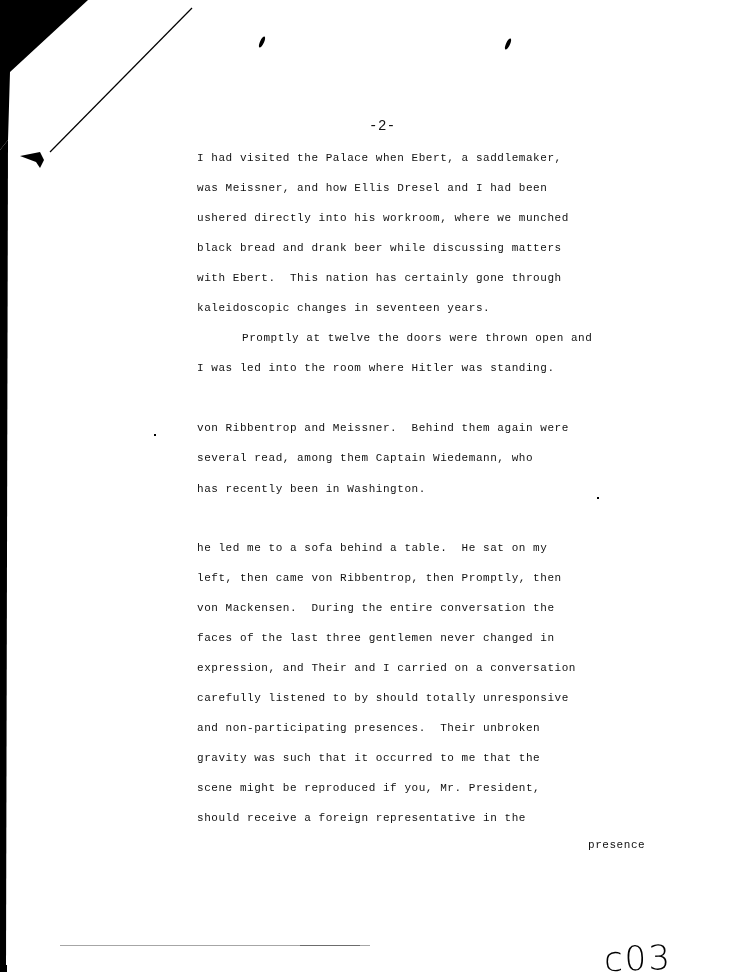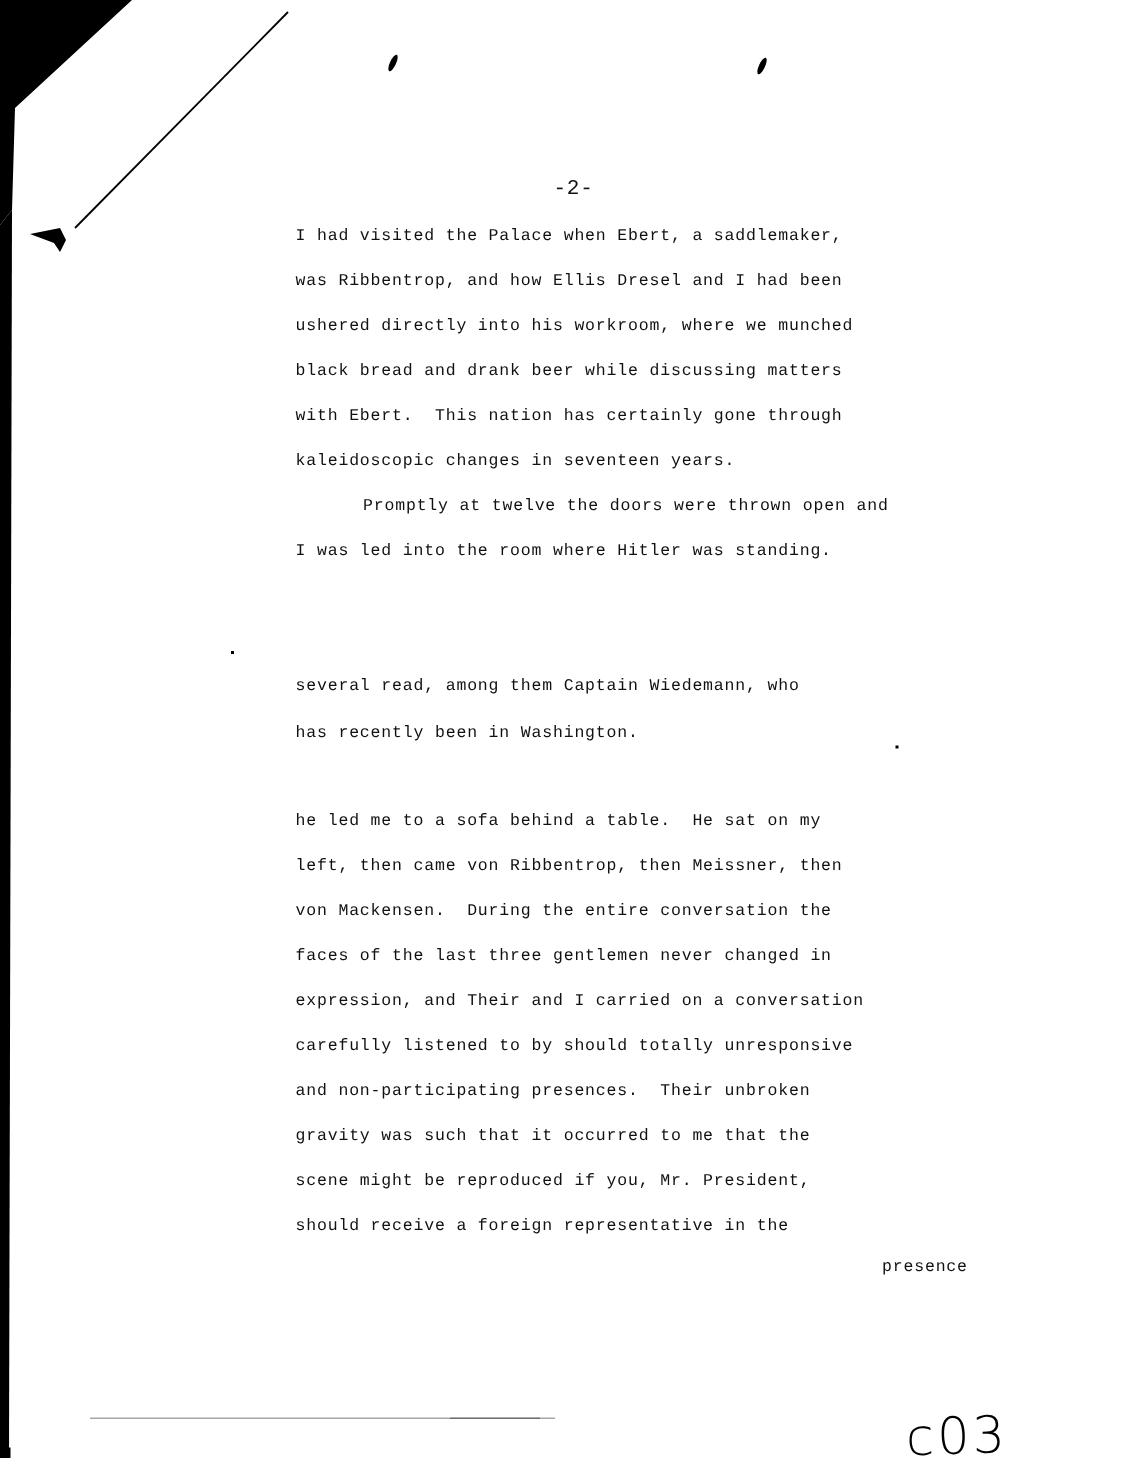--- a/index.html
+++ b/index.html
@@ -26,33 +26,34 @@
     <line x1="50" y1="152" x2="192" y2="8" stroke="#000" stroke-width="1.2"></line>
     <path d="M20,156 L40,152 L44,160 L40,168 L36,162 Z" fill="#000"></path>
     <ellipse cx="262" cy="42" rx="2" ry="6" fill="#000" transform="rotate(25 262 42)"></ellipse>
     <ellipse cx="508" cy="44" rx="2" ry="6" fill="#000" transform="rotate(25 508 44)"></ellipse>
     <rect x="0" y="965" width="7" height="7" fill="#000"></rect>
   </svg>
 
   <div class="page-number">-2-</div>
 
   <div class="line" style="top:149px">I had visited the Palace when Ebert, a saddlemaker,</div>
-  <div class="line" style="top:179px">was Ribbentrop, and how Ellis Dresel and I had been</div>
+  <div class="line" style="top:179px">was Meissner, and how Ellis Dresel and I had been</div>
   <div class="line" style="top:209px">ushered directly into his workroom, where we munched</div>
   <div class="line" style="top:239px">black bread and drank beer while discussing matters</div>
   <div class="line" style="top:269px">with Ebert.  This nation has certainly gone through</div>
   <div class="line" style="top:299px">kaleidoscopic changes in seventeen years.</div>
 
   <div class="line indent" style="top:329px">Promptly at twelve the doors were thrown open and</div>
   <div class="line" style="top:359px">I was led into the room where Hitler was standing.</div>
+  <div class="line" style="top:419px">von Ribbentrop and Meissner.  Behind them again were</div>
   <div class="line" style="top:449px">several read, among them Captain Wiedemann, who</div>
   <div class="line" style="top:480px">has recently been in Washington.</div>
 
   <div class="line" style="top:539px">he led me to a sofa behind a table.  He sat on my</div>
-  <div class="line" style="top:569px">left, then came von Ribbentrop, then Meissner, then</div>
+  <div class="line" style="top:569px">left, then came von Ribbentrop, then Promptly, then</div>
   <div class="line" style="top:599px">von Mackensen.  During the entire conversation the</div>
   <div class="line" style="top:629px">faces of the last three gentlemen never changed in</div>
   <div class="line" style="top:659px">expression, and Their and I carried on a conversation</div>
   <div class="line" style="top:689px">carefully listened to by should totally unresponsive</div>
   <div class="line" style="top:719px">and non-participating presences.  Their unbroken</div>
   <div class="line" style="top:749px">gravity was such that it occurred to me that the</div>
   <div class="line" style="top:779px">scene might be reproduced if you, Mr. President,</div>
   <div class="line" style="top:809px">should receive a foreign representative in the</div>
 
   <div class="line right" style="top:836px">presence</div>

